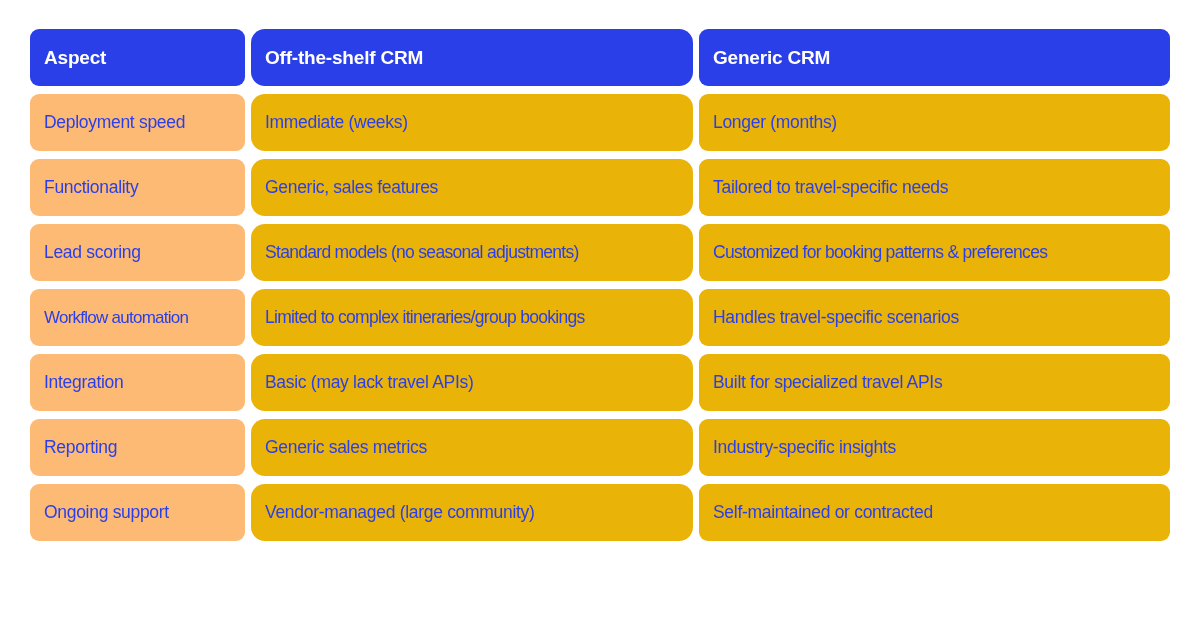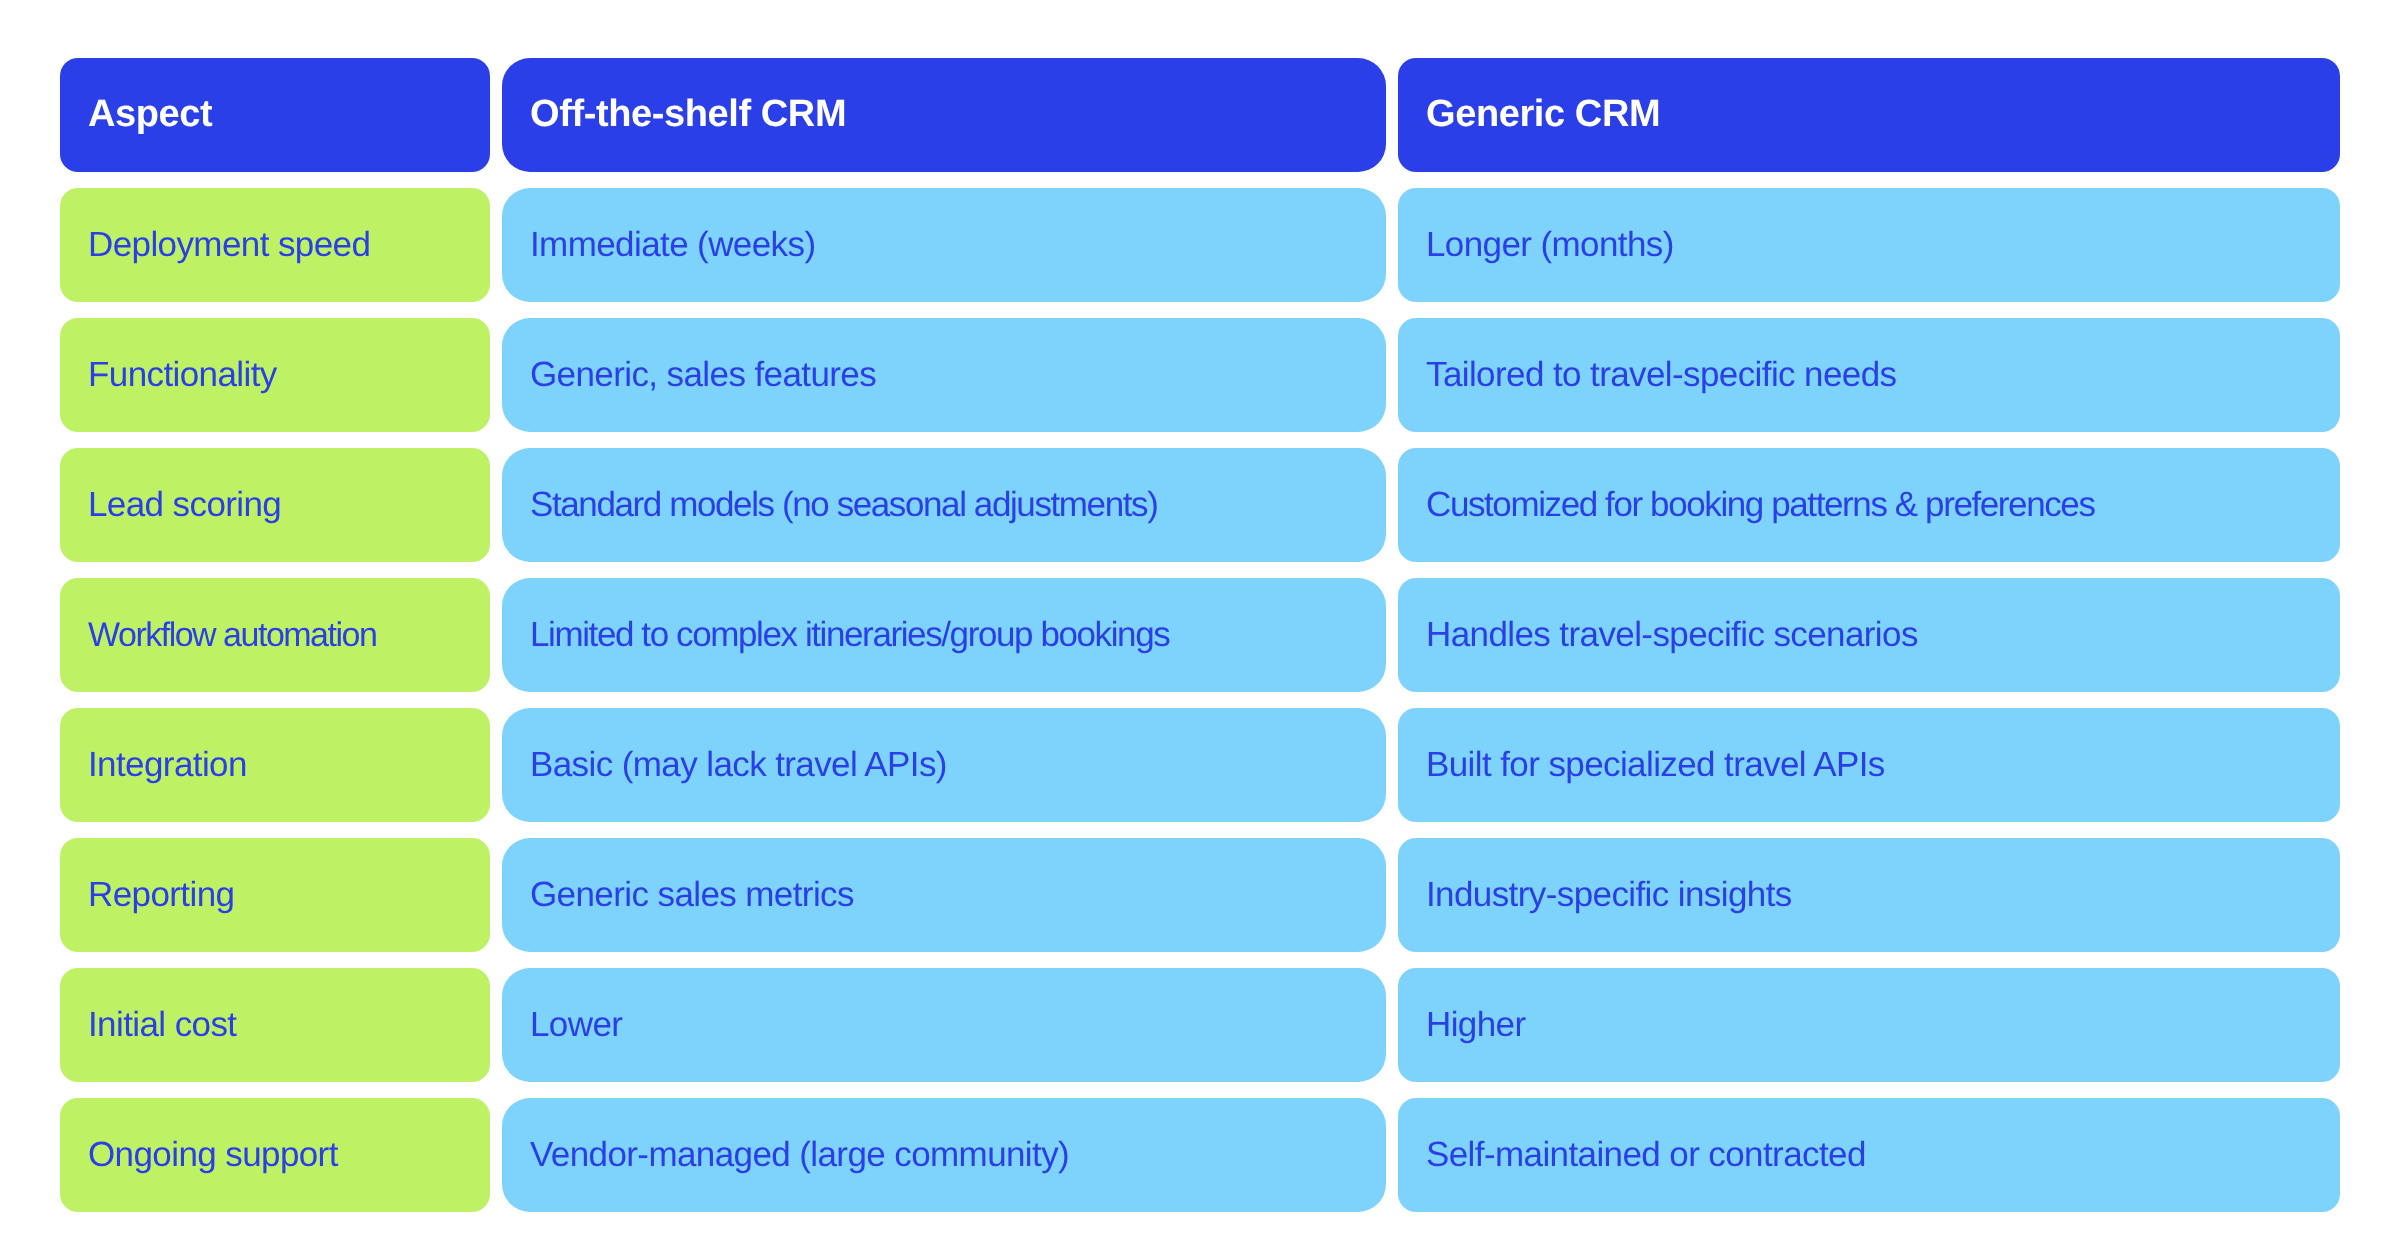--- a/index.html
+++ b/index.html
@@ -55,26 +55,26 @@
     letter-spacing: -0.2px;
   }
 
   
   .body-row .cell {
     font-size: 17.5px;
     font-weight: normal;
     letter-spacing: -0.3px;
   }
   .body-row .col-aspect {
-    background: #bef264;
+    background: #fdba74;
     color: #2B3FE8;
   }
   .body-row .col-offtheshelf,
   .body-row .col-custom {
-    background: #7dd3fc;
+    background: #eab308;
     color: #2B3FE8;
   }
 
   
   .cell.tight { letter-spacing: -0.7px; }
   .cell.tighter {
     letter-spacing: -0.75px;
     font-size: 17px;
   }
 </style>
@@ -118,25 +118,20 @@
     <div class="cell col-offtheshelf">Basic (may lack travel APIs)</div>
     <div class="cell col-custom">Built for specialized travel APIs</div>
   </div>
 
   <div class="row body-row">
     <div class="cell col-aspect">Reporting</div>
     <div class="cell col-offtheshelf">Generic sales metrics</div>
     <div class="cell col-custom">Industry-specific insights</div>
   </div>
 
-  <div class="row body-row">
-    <div class="cell col-aspect">Initial cost</div>
-    <div class="cell col-offtheshelf">Lower</div>
-    <div class="cell col-custom">Higher</div>
-  </div>
 
   <div class="row body-row">
     <div class="cell col-aspect">Ongoing support</div>
     <div class="cell col-offtheshelf">Vendor-managed (large community)</div>
     <div class="cell col-custom">Self-maintained or contracted</div>
   </div>
 
 </div>
 
 </body></html>

